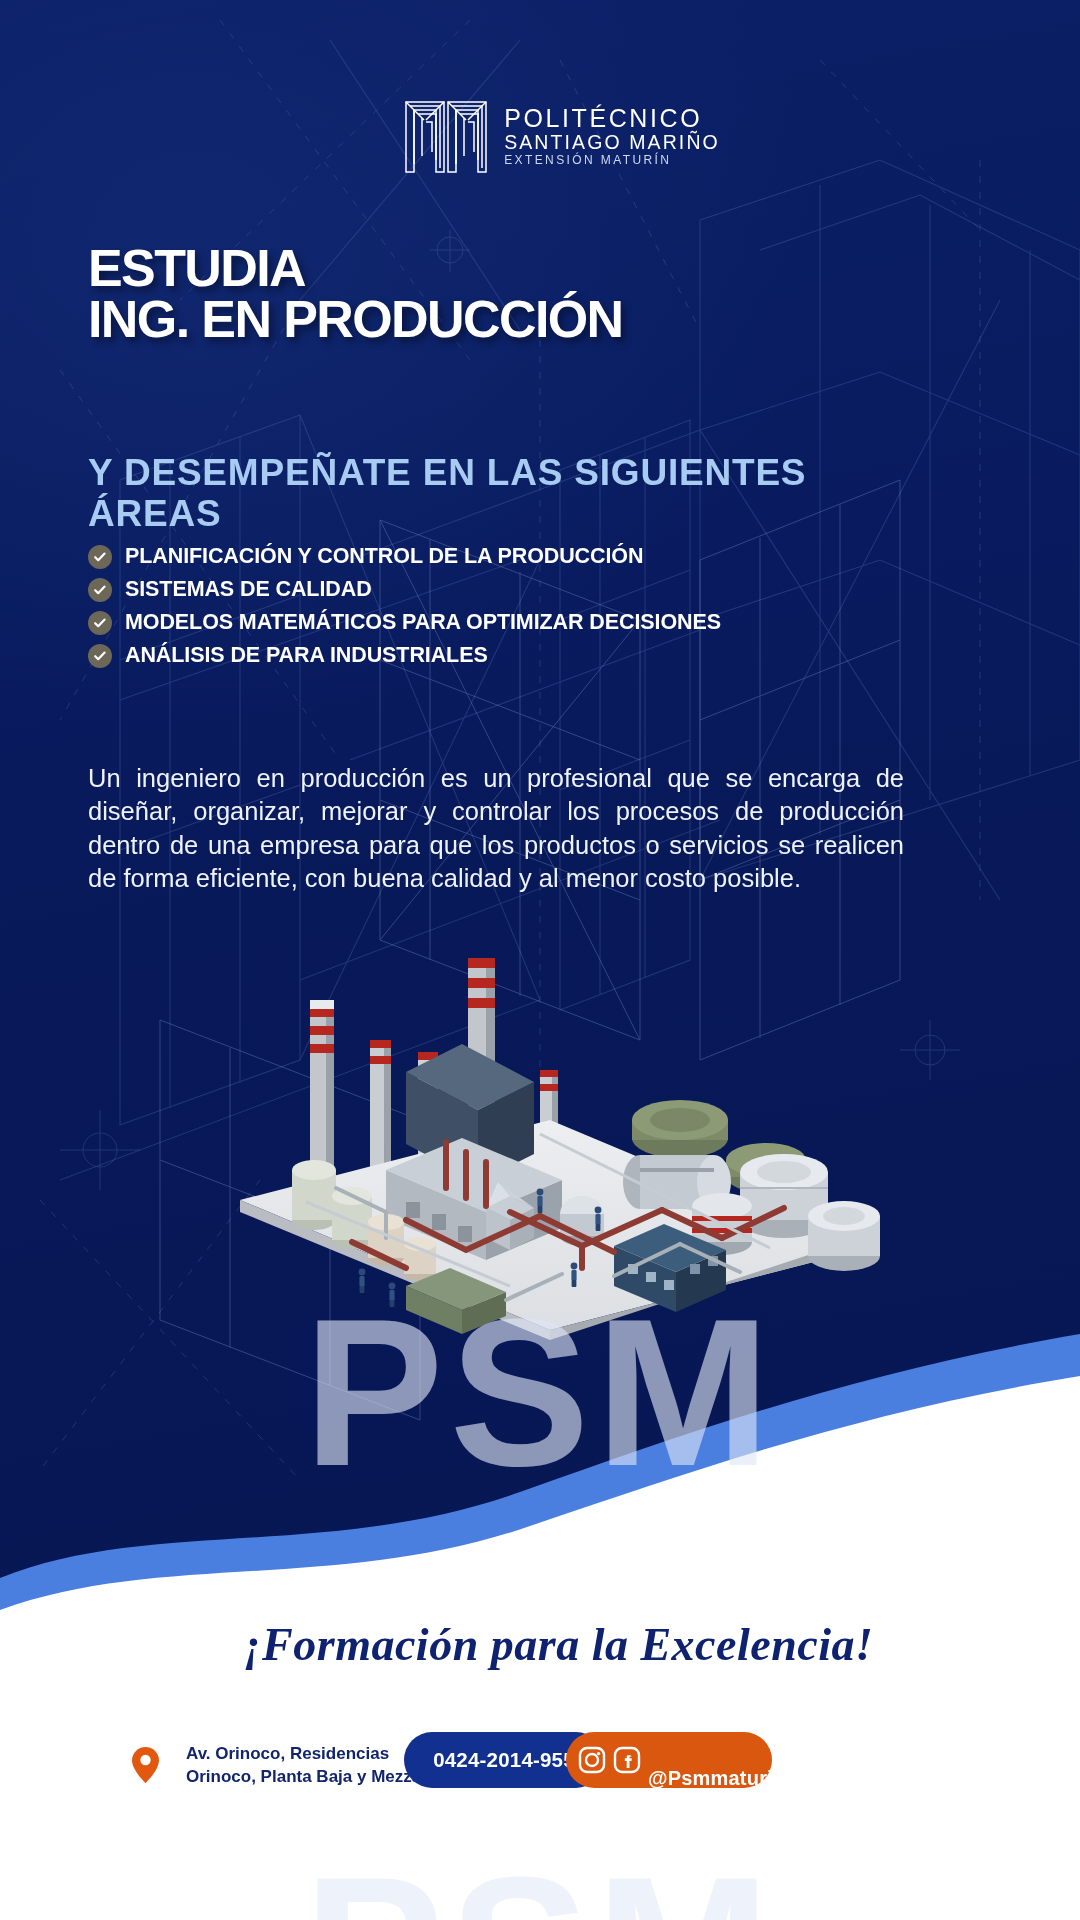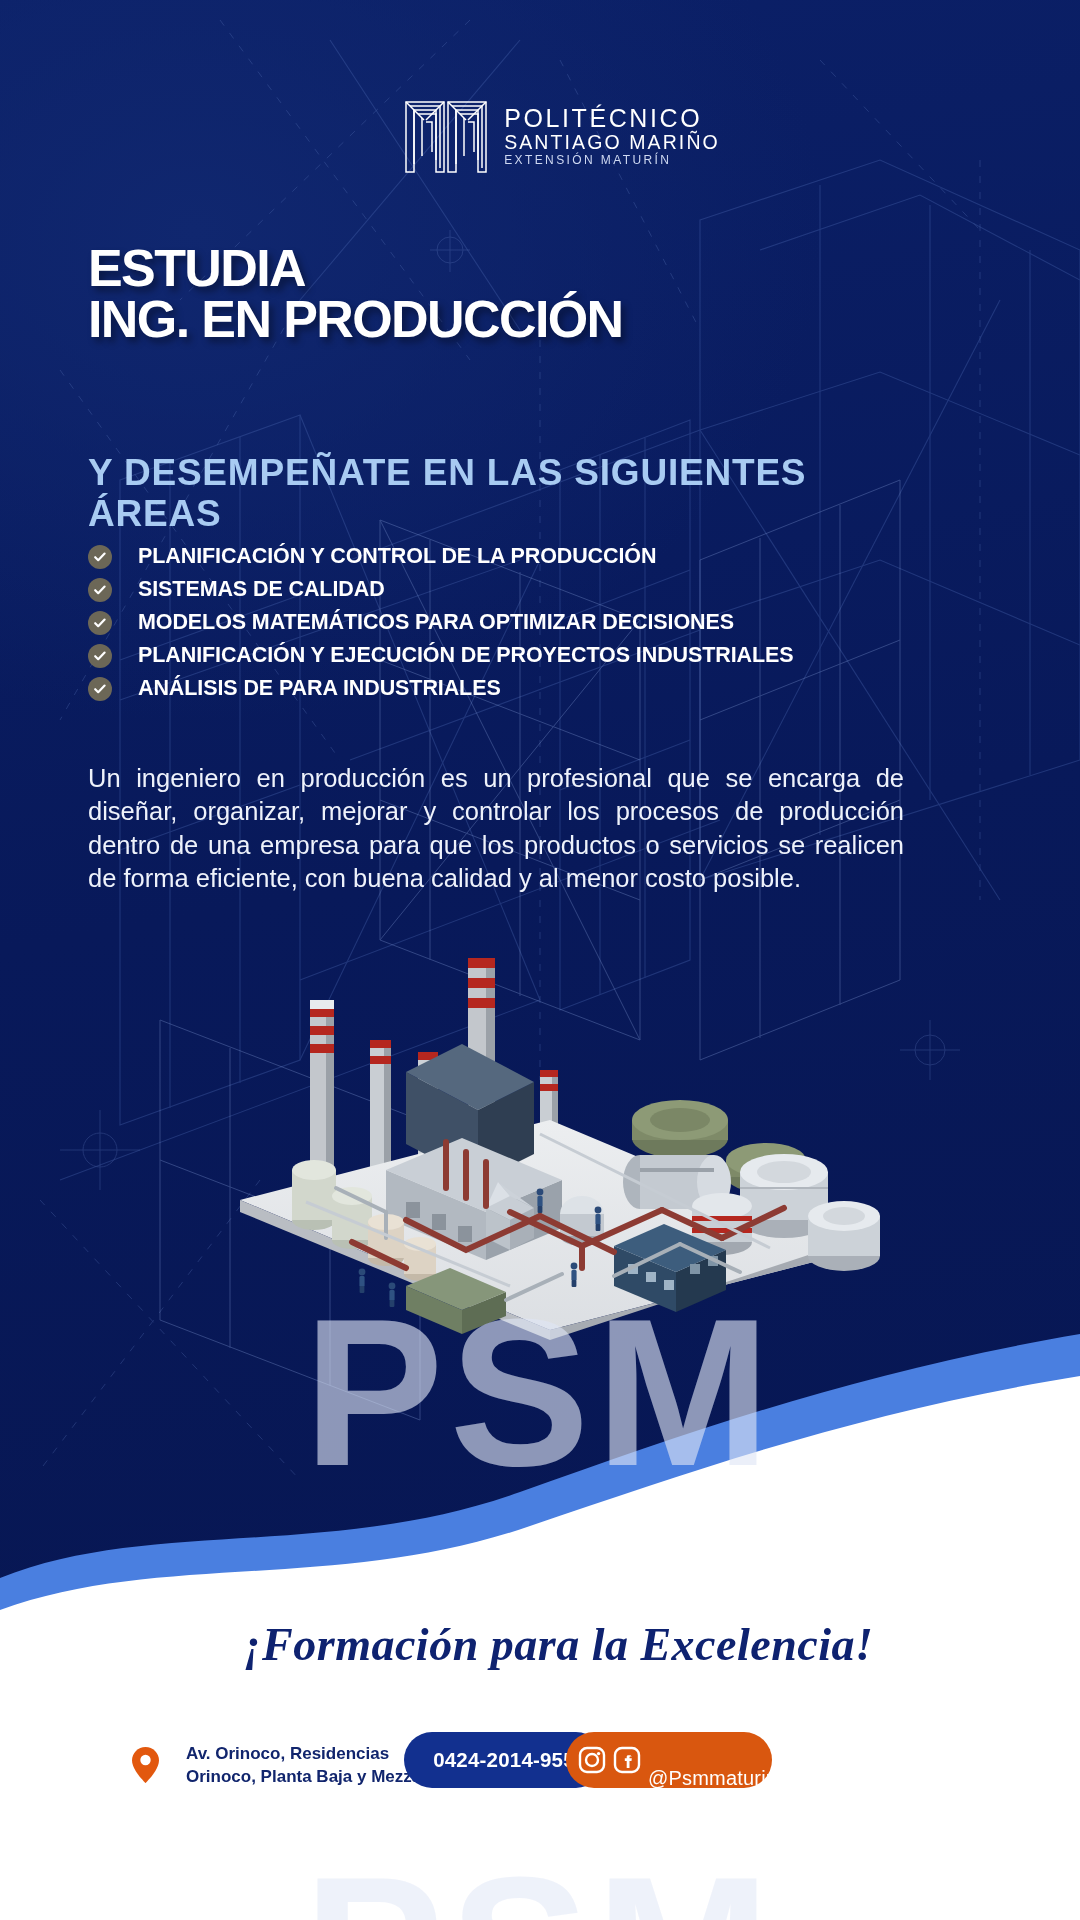--- a/index.html
+++ b/index.html
@@ -46,21 +46,21 @@
 
   
   .subhead {
     position:absolute; left:88px; top:452px; width:860px;
     color:#a8cbf2; font-weight:bold; font-size:37px; line-height:1.12;
     letter-spacing:.8px;
   }
 
   
   .bullets { position:absolute; left:88px; top:540px; width:900px; }
-  .bullet { display:flex; align-items:center; gap:26px; height:33px; }
+  .bullet { display:flex; align-items:center; gap:13px; height:33px; }
   .chk {
     width:24px; height:24px; border-radius:50%;
     background:#6c6757; flex:0 0 auto;
     display:flex; align-items:center; justify-content:center;
   }
   .chk svg { display:block; }
   .bullet-label {
     color:#ffffff; font-weight:bold; font-size:21.5px; letter-spacing:-.1px;
     white-space:nowrap;
   }
@@ -108,21 +108,21 @@
     font-weight:bold; font-size:20.5px; letter-spacing:.2px;
   }
   .social-pill {
     position:absolute; left:566px; top:1732px;
     width:206px; height:56px; border-radius:28px;
     background:#d9570f; color:#fff;
     display:flex; align-items:center; gap:7px;
     padding-left:12px;
   }
   .sicon { width:28px; height:28px; flex:0 0 auto; }
-  .handle { font-weight:normal; font-size:20px; letter-spacing:.2px;margin-top:36px; }
+  .handle { font-weight:bold; font-size:20px; letter-spacing:.2px;margin-top:36px; }
 </style>
 </head>
 <body>
 
 <div id="poster">
 
   <svg class="blueprint" viewBox="0 0 1080 1920" preserveAspectRatio="none">
     <g stroke="#4f6cb5" fill="none" stroke-width="1.1" opacity="0.62">
 
       <path d="M700 220 L880 160 L1080 250 L1080 760 L700 880 Z"></path>
@@ -256,28 +256,20 @@
           </svg>
       </span>
       <span class="bullet-label">MODELOS MATEMÁTICOS PARA OPTIMIZAR DECISIONES</span>
     </div>
     <div class="bullet">
       <span class="chk">
         <svg width="14" height="14" viewBox="0 0 14 14">
             <path d="M2.2 7.2 L5.2 10.2 L11.6 3.6" stroke="#fff" stroke-width="2.2" fill="none" stroke-linecap="round" stroke-linejoin="round"></path>
           </svg>
       </span>
-      <span class="bullet-label">PLANIFICACIÓN Y EJECUCIÓN DE PROYECTOS INDUSTRIALES</span>
-    </div>
-    <div class="bullet">
-      <span class="chk">
-        <svg width="14" height="14" viewBox="0 0 14 14">
-            <path d="M2.2 7.2 L5.2 10.2 L11.6 3.6" stroke="#fff" stroke-width="2.2" fill="none" stroke-linecap="round" stroke-linejoin="round"></path>
-          </svg>
-      </span>
       <span class="bullet-label">ANÁLISIS DE PARA INDUSTRIALES</span>
     </div>
   </div>
 
   <div class="para">Un ingeniero en producción es un profesional que se encarga de diseñar, organizar, mejorar y controlar los procesos de producción dentro de una empresa para que los productos o servicios se realicen de forma eficiente, con buena calidad y al menor costo posible.</div>
 
   <svg class="illo" viewBox="0 0 680 420">
     <defs>
       <linearGradient id="platTop" x1="0" y1="0" x2="0" y2="1">
         <stop offset="0" stop-color="#eceef0"></stop>

